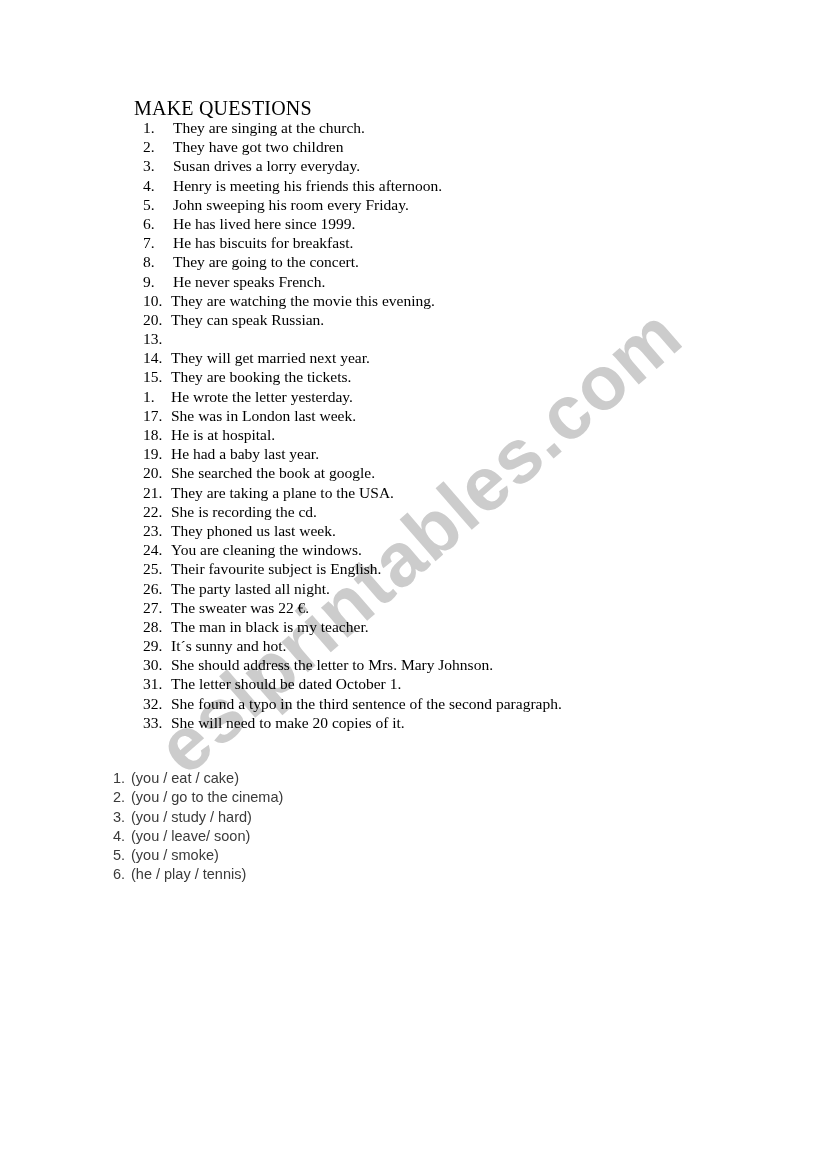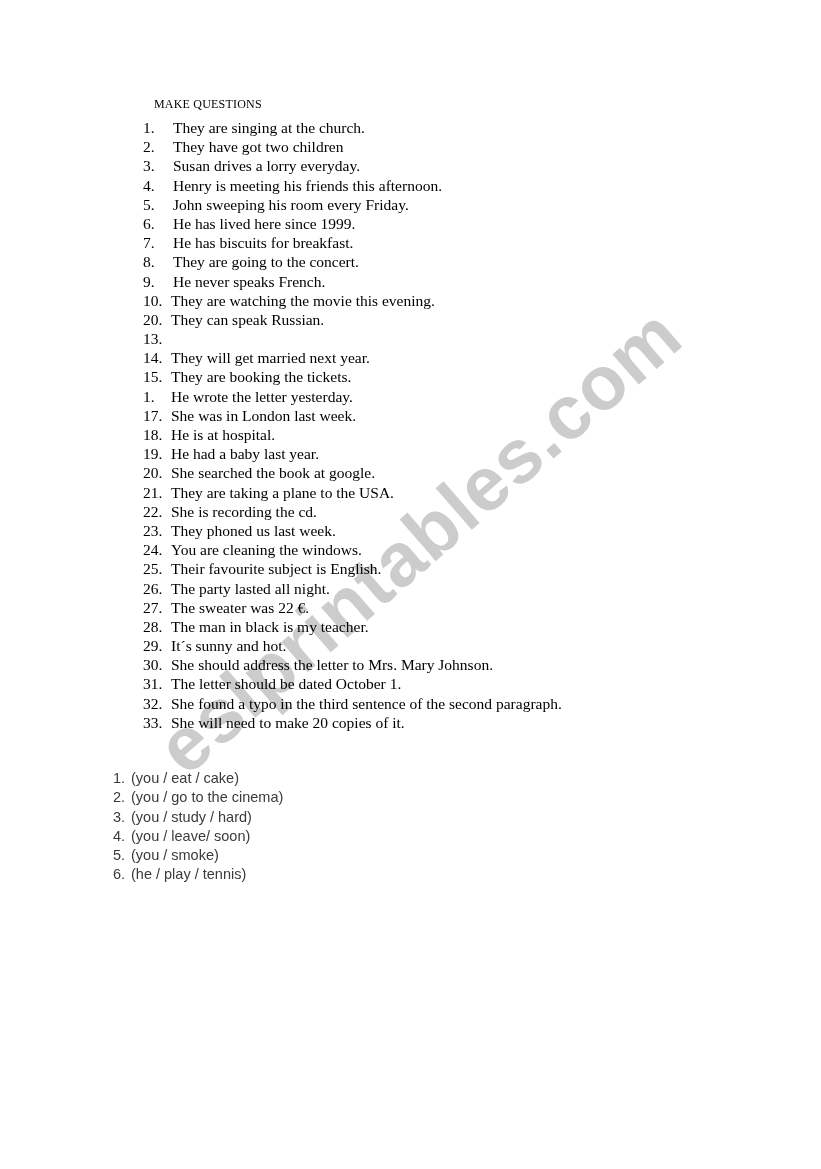--- a/index.html
+++ b/index.html
@@ -52,23 +52,23 @@
   }
   .content {
     position: absolute;
     left: 0;
     top: 0;
     width: 821px;
     z-index: 10;
   }
   .doc-title {
     position: absolute;
-    left: 154px;
+    left: 134px;
     top: 97px;
-    font-size: 12px;
+    font-size: 20px;
     letter-spacing: 0.2px;
     white-space: nowrap;
   }
   .main-list {
     position: absolute;
     left: 143px;
     top: 118px;
     width: 560px;
   }
   .main-list .row {

